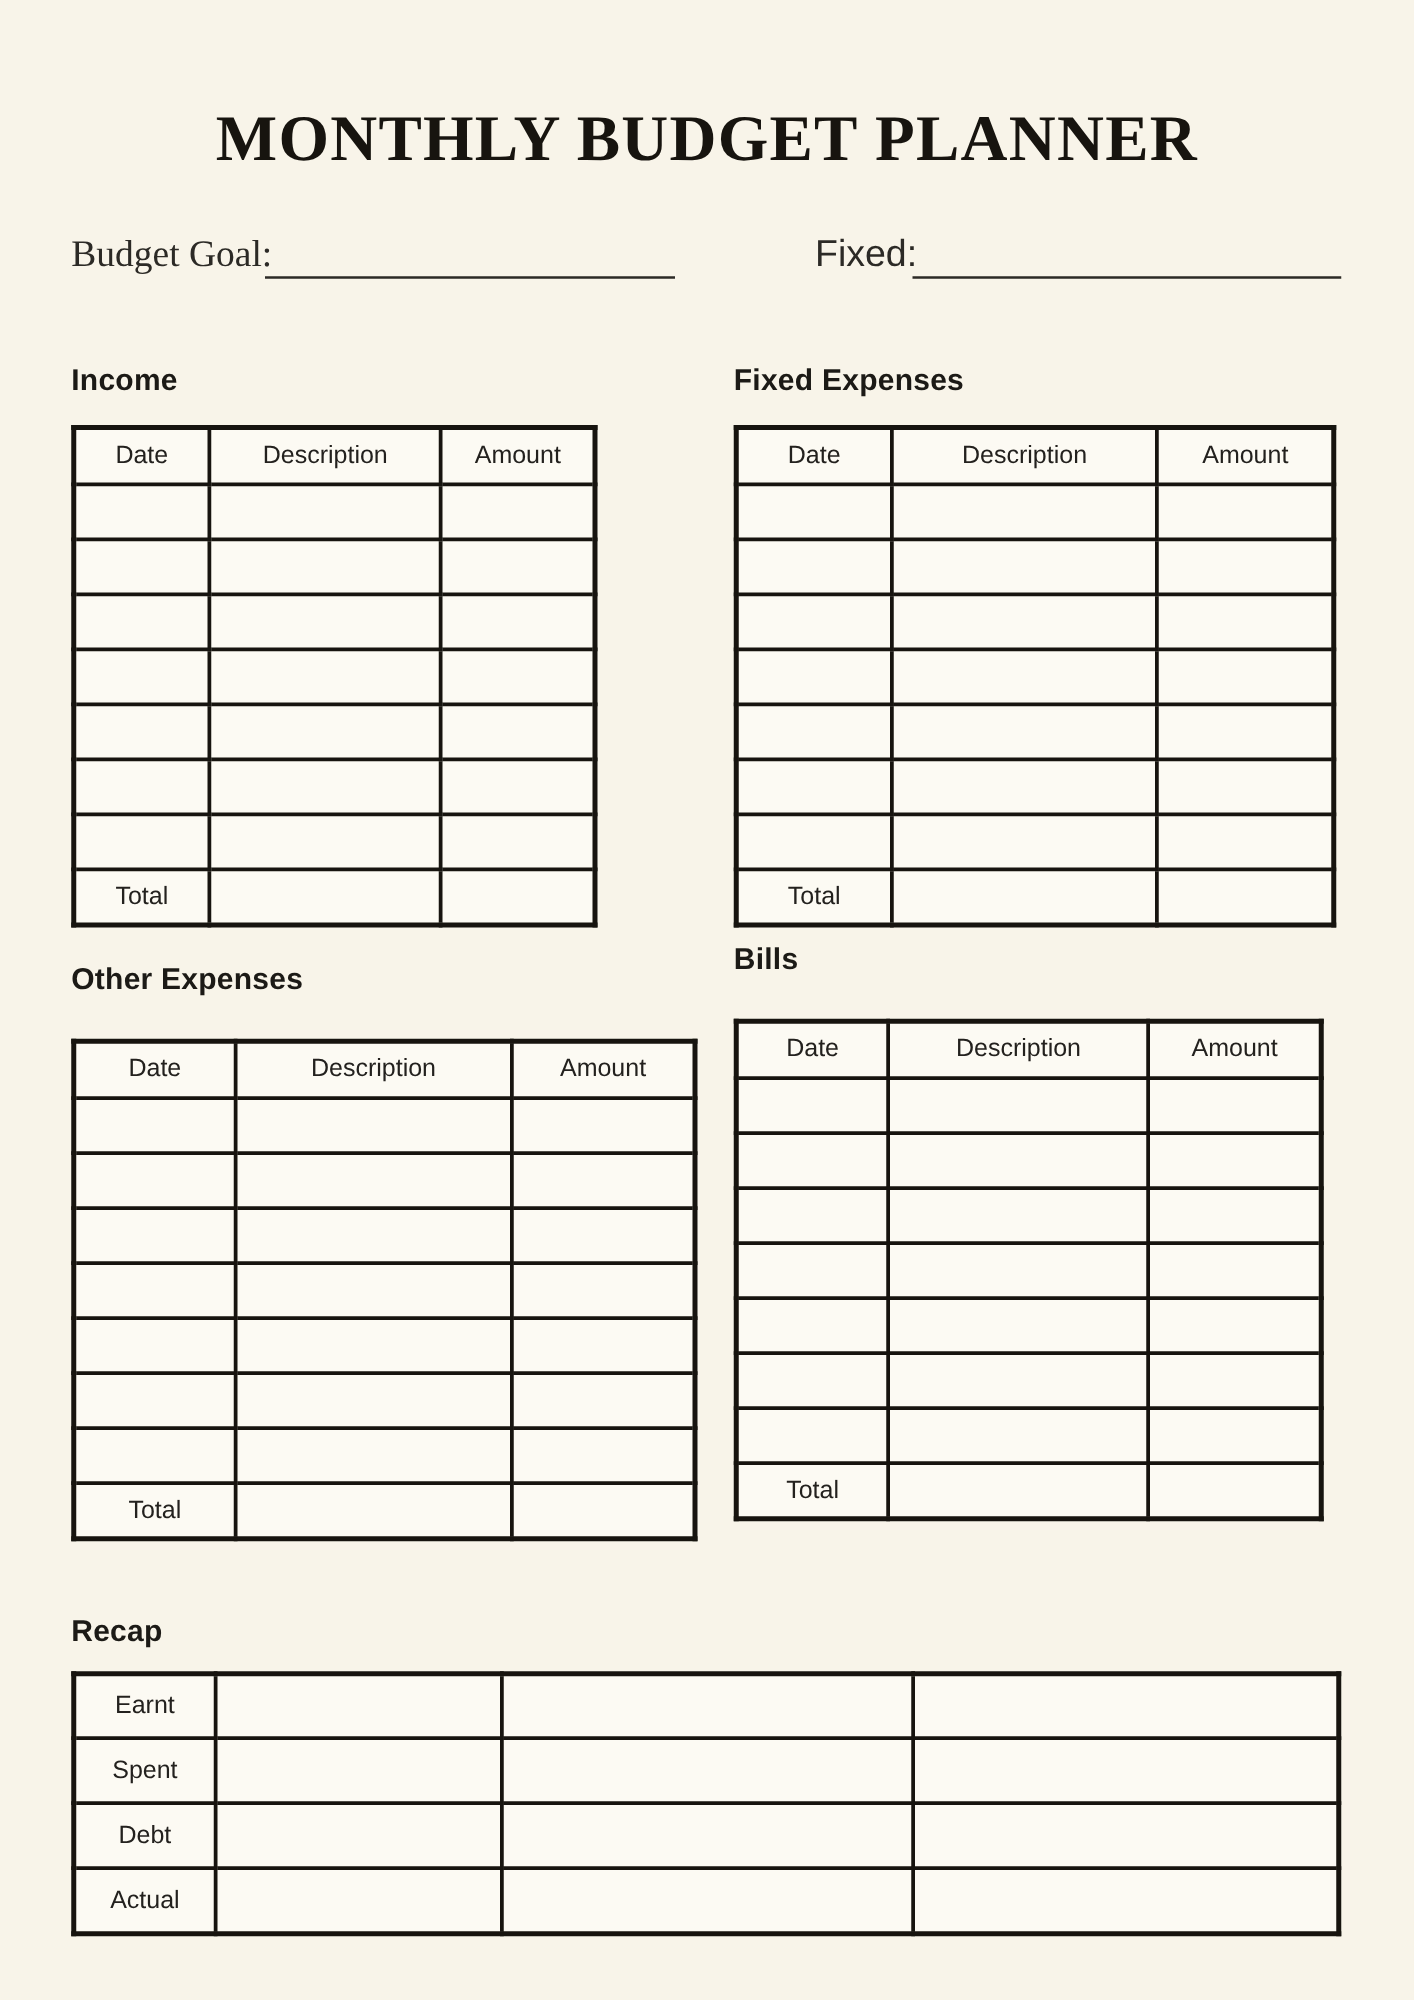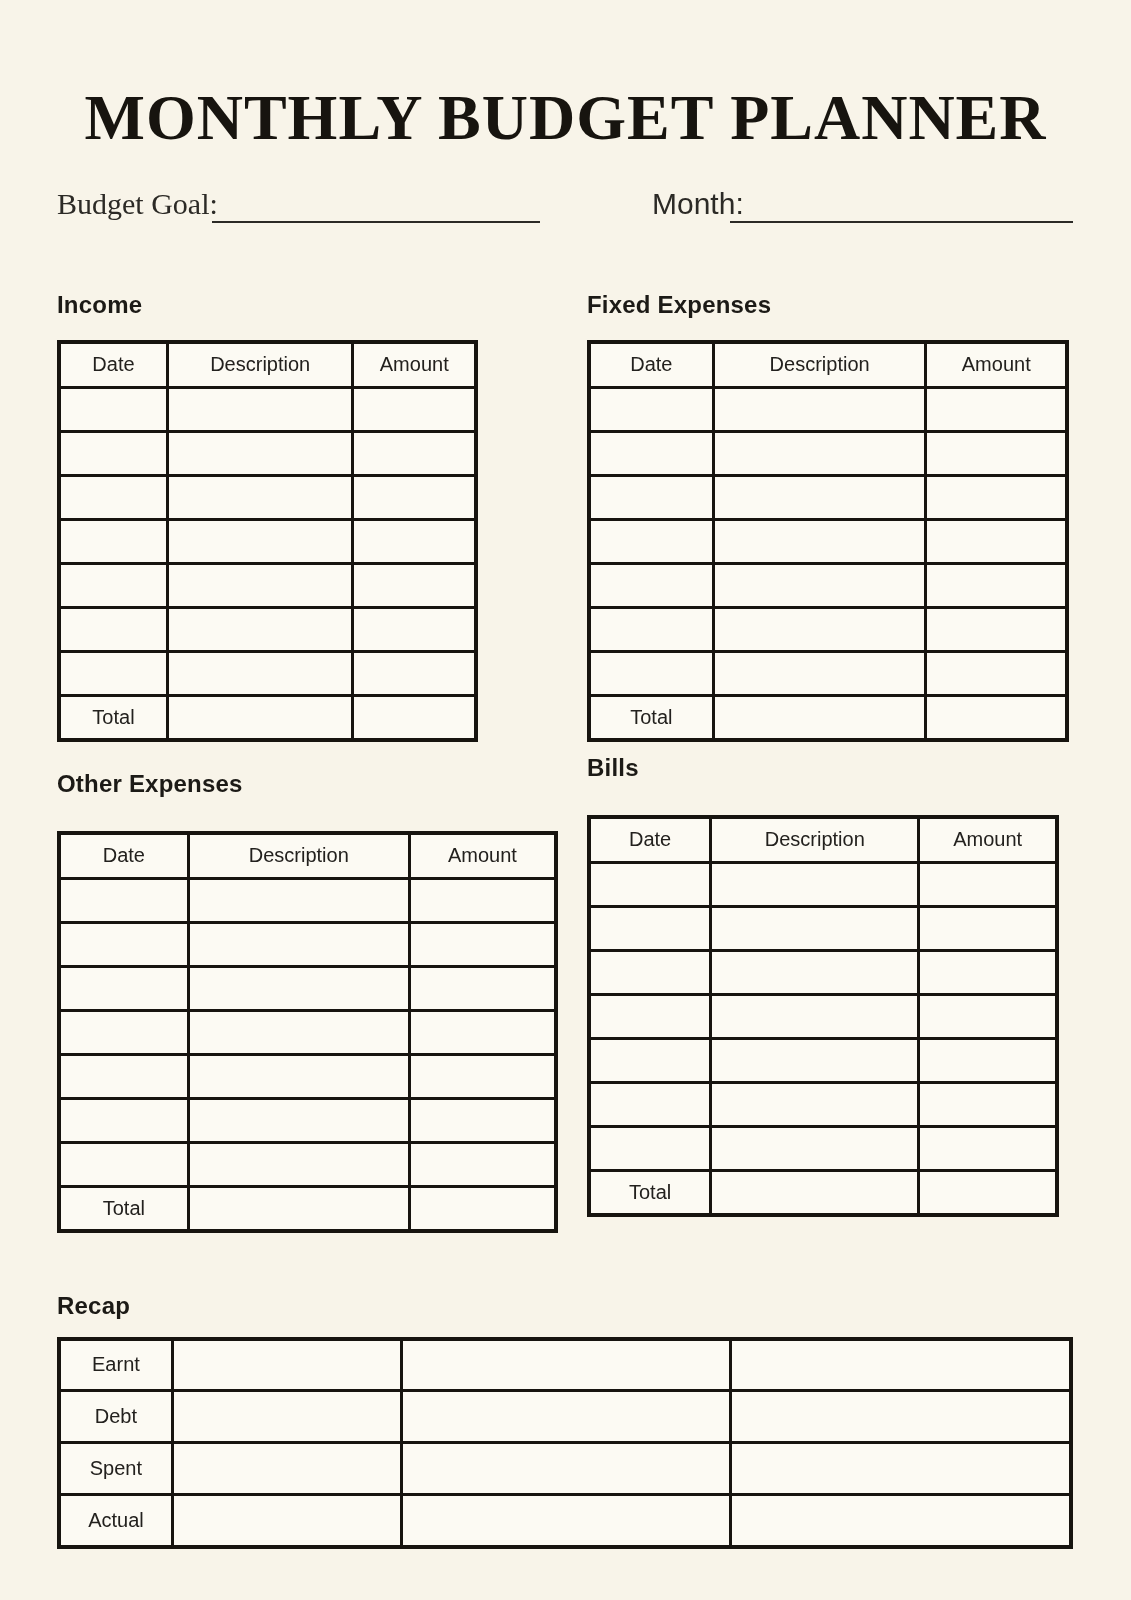--- a/index.html
+++ b/index.html
@@ -9,21 +9,21 @@
     width:1131px; height:1600px;
     background:var(--bg,#f8f4e9);
     font-family:"Liberation Sans", sans-serif;
     overflow:hidden;
   }
   .page-title {
     position:absolute; left:0; right:0; top:86px;
     text-align:center;
     font-family:"Liberation Serif", serif;
     font-weight:600;
-    font-size:64px;
+    font-size:52px;
     letter-spacing:1px;
     color:var(--line,#17140f);
     line-height:1;
     white-space:nowrap;
   }
   .field-label {
     position:absolute; top:186px;
     font-size:30px;
     color:#2c2a26;
     line-height:1.2;
@@ -81,21 +81,21 @@
 </head>
 <body>
 
 <div class="page">
 
   <h1 class="page-title">MONTHLY BUDGET PLANNER</h1>
 
   <div class="field-label goal">Budget Goal:</div>
   <div class="blank-line goal"></div>
 
-  <div class="field-label month">Month:</div>
+  <div class="field-label month">Fixed:</div>
   <div class="blank-line month"></div>
 
   <div class="section income">
     <div class="section-heading">Income</div>
     <table class="exp-table">
       <colgroup>
           <col style="width:26%">
           <col style="width:44.5%">
           <col style="width:29.5%">
         </colgroup>
@@ -333,32 +333,32 @@
           <col style="width:33.6%">
         </colgroup>
       <tbody>
       <tr>
         <td>Earnt</td>
         <td></td>
         <td></td>
         <td></td>
       </tr>
       <tr>
+        <td>Spent</td>
+        <td></td>
+        <td></td>
+        <td></td>
+      </tr>
+      <tr>
         <td>Debt</td>
         <td></td>
         <td></td>
         <td></td>
       </tr>
       <tr>
-        <td>Spent</td>
-        <td></td>
-        <td></td>
-        <td></td>
-      </tr>
-      <tr>
         <td>Actual</td>
         <td></td>
         <td></td>
         <td></td>
       </tr>
     </tbody>
       </table>
   </div>
 
 </div>

